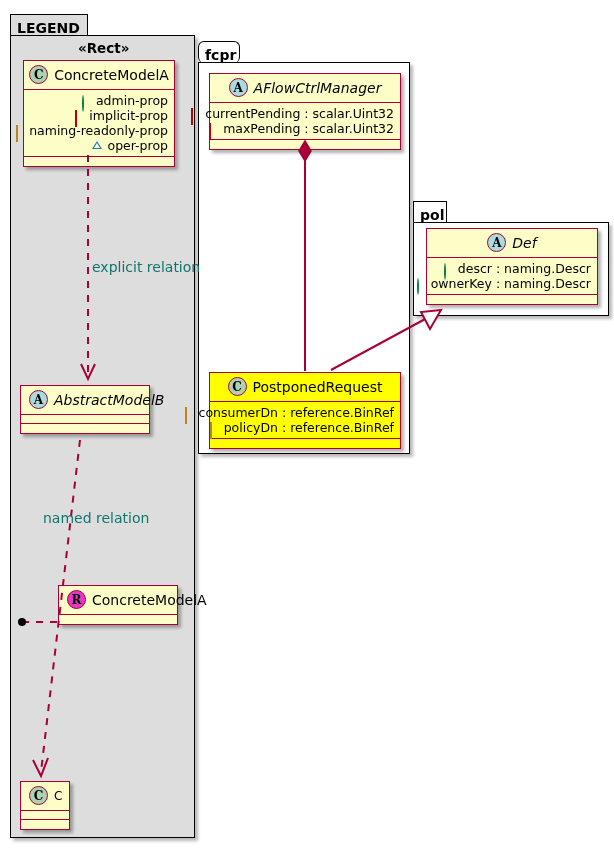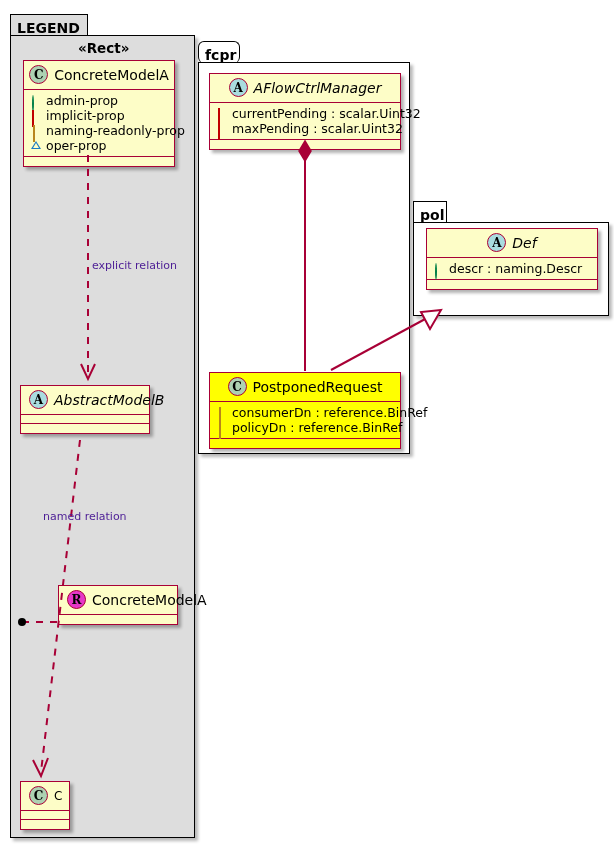--- a/index.html
+++ b/index.html
@@ -113,20 +113,21 @@
     border-bottom: 1.5px solid #a80036;
   }
   .class-attrs.empty { padding: 0; height: 8px; }
 
   .attr-row {
     display: flex;
     align-items: center;
     gap: 5px;
     line-height: 15px;
     white-space: nowrap;
+    justify-content: flex-end;
   }
   .attr-label { font-size: 12.5px; }
 
   .class-ops {
     height: 9px;
   }
 
   
   .m {
     width: 10px; height: 10px;
@@ -187,22 +188,22 @@
     position: absolute;
     font-size: 13.5px;
     font-weight: bold;
     color: #000;
     white-space: nowrap;
   }
 
   
   .edge-label {
     position: absolute;
-    font-size: 11px;
-    color: #4c1d95;
+    font-size: 14px;
+    color: #0f766e;
     background: transparent;
     white-space: nowrap;
   }
 </style>
 </head>
 <body>
 
 <div id="canvas">
 
   <div class="pkg-tab" style="left:10px; top:14px; width:78px;">
@@ -322,20 +323,24 @@
   <div class="uml-class" style="left:426px; top:228px; width:172px;">
     <div class="class-title">
       <span class="stereo-circle stereo-A">A</span>
       <span class="tname italic">Def</span>
     </div>
     <div class="class-attrs">
       <div class="attr-row">
         <span class="m"><span class="m-circle"></span></span>
         <span class="attr-label">descr : naming.Descr</span>
       </div>
+      <div class="attr-row">
+        <span class="m"><span class="m-circle"></span></span>
+        <span class="attr-label">ownerKey : naming.Descr</span>
+      </div>
     </div>
     <div class="class-ops"></div>
   </div>
 
   <svg id="edges" viewBox="0 0 614 850">
 
     <line x1="88" y1="155" x2="88" y2="376" stroke="#a80036" stroke-width="2" stroke-dasharray="7,7"></line>
     <polyline points="81,364 88,379 95,364" fill="none" stroke="#a80036" stroke-width="2"></polyline>
 
     <line x1="80" y1="440" x2="41" y2="772" stroke="#a80036" stroke-width="2" stroke-dasharray="7,7"></line>

